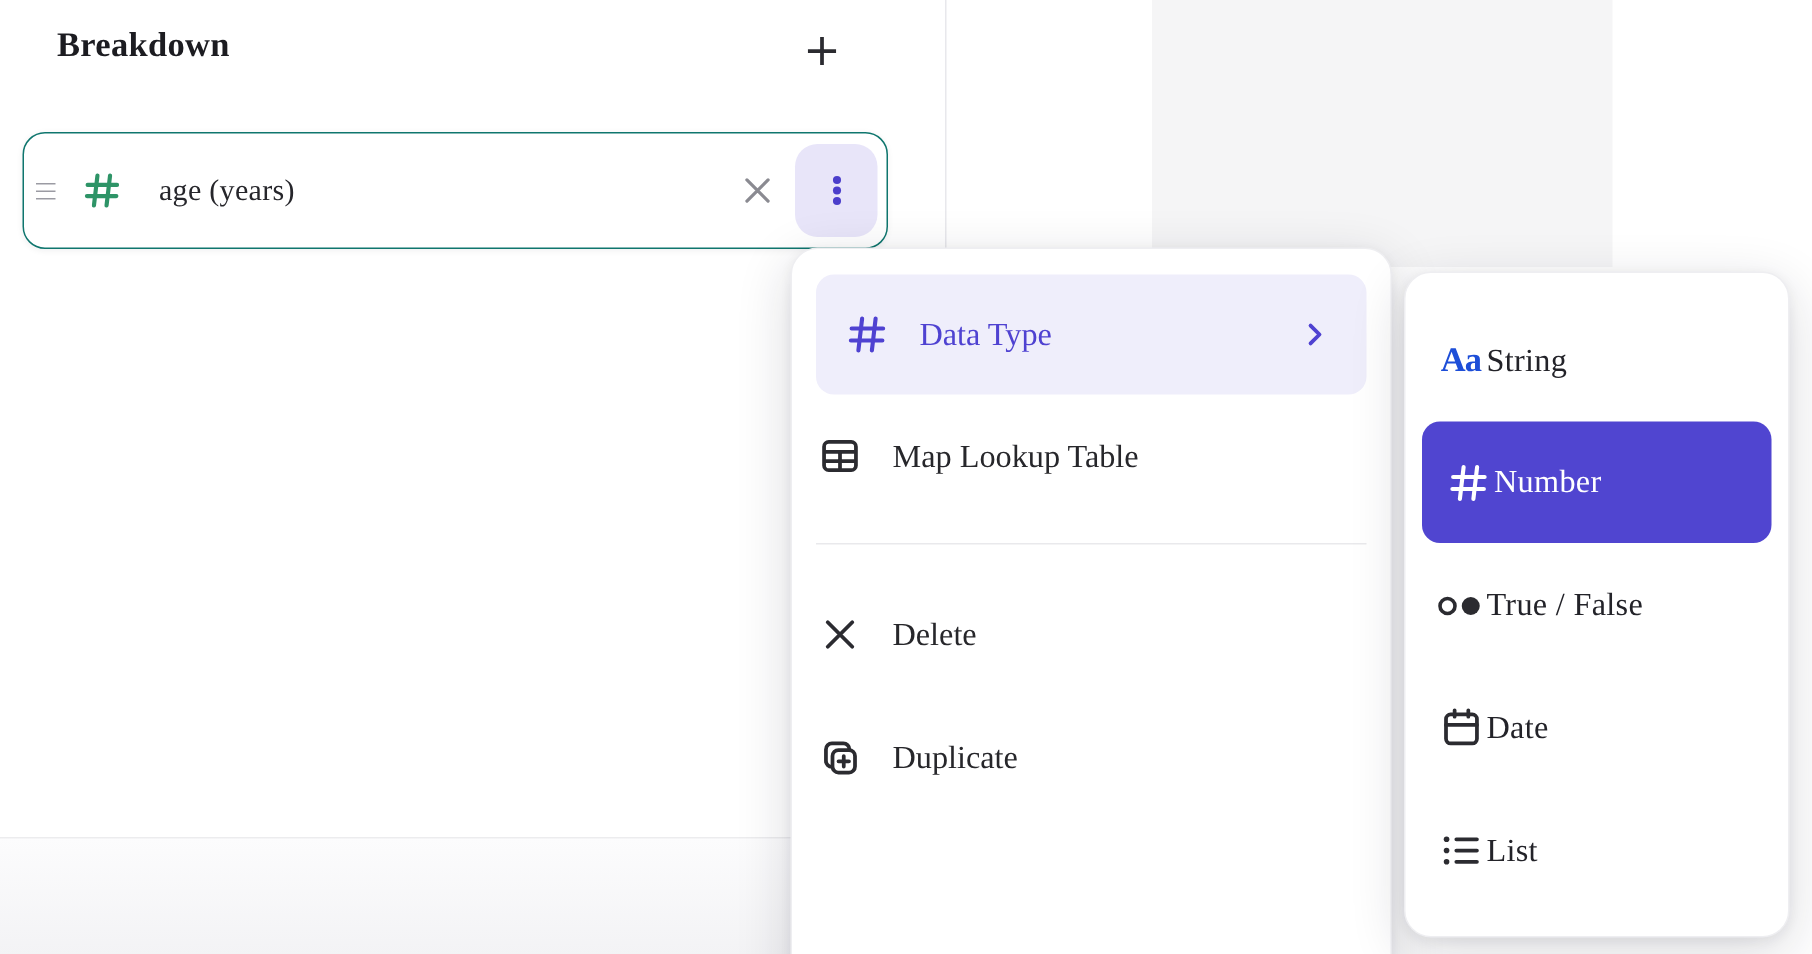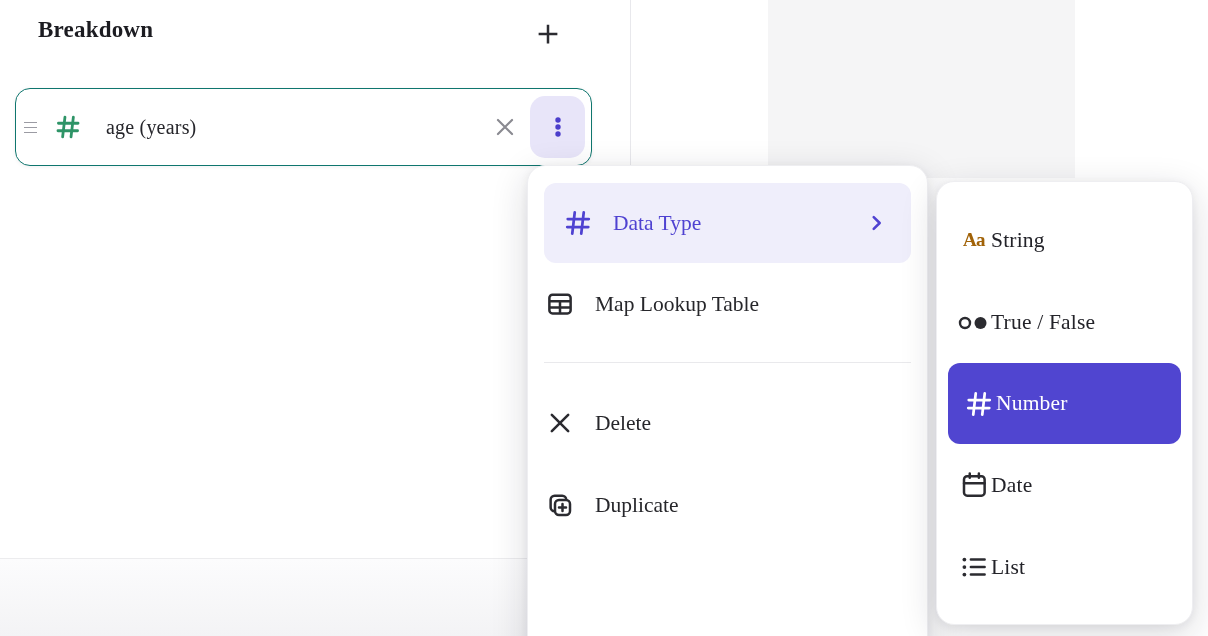--- a/index.html
+++ b/index.html
@@ -44,21 +44,21 @@
   
   .submenu{position:absolute;left:936px;top:181px;width:257px;height:444px;background:#fff;
     border:1px solid #eeeef1;border-radius:18px;box-shadow:0 10px 36px rgba(26,26,46,.16),0 2px 8px rgba(26,26,46,.06);
     box-sizing:border-box;padding-top:17px;z-index:6;}
   .sub-row{display:flex;align-items:center;height:82px;padding:0 10px 0 20px;cursor:pointer;
     font-size:21.5px;font-weight:500;color:#232329;box-sizing:border-box;}
   .sub-row .si{width:34px;display:flex;justify-content:center;align-items:center;color:#2b2b30;flex:0 0 34px;}
   .sub-row .sl{letter-spacing:.2px;}
   .sub-row.sel{height:81px;margin:0 11px;border-radius:12px;background:#5045d0;color:#ffffff;padding:0 10px 0 14px;}
   .sub-row.sel .si{color:#ffffff;}
-  .aa-glyph{font-size:19px;font-weight:600;color:#a16207;letter-spacing:-.5px;}
+  .aa-glyph{font-size:23px;font-weight:600;color:#1d4ed8;letter-spacing:-.5px;}
   svg{display:block;}
 </style>
 </head>
 <body>
 
 <div class="stage">
 
   <div class="v-divider"></div>
   <div class="gray-rect"></div>
   <div class="left-footer"></div>
@@ -156,37 +156,37 @@
 
   <div class="submenu">
 
     <div class="sub-row">
       <span class="si">
           <span class="aa-glyph">Aa</span>
         </span>
       <span class="sl">String</span>
     </div>
 
+    <div class="sub-row sel">
+      <span class="si">
+        <svg width="30" height="30" viewBox="0 0 24 24" fill="none" stroke="currentColor" stroke-width="2.2" stroke-linecap="round">
+            <path d="M9.4 3.5 L7.4 20.5 M16.6 3.5 L14.6 20.5 M3.8 8.8 H20.6 M3.4 15.2 H20.2"></path>
+          </svg>
+      </span>
+      <span class="sl">Number</span>
+    </div>
+
     <div class="sub-row">
       <span class="si">
         <svg width="36" height="24" viewBox="0 0 34 24" fill="none" stroke="currentColor" stroke-width="2.4">
             <circle cx="8" cy="13" r="5"></circle>
             <circle cx="23.5" cy="13" r="6" fill="currentColor" stroke="none"></circle>
           </svg>
       </span>
       <span class="sl">True / False</span>
-    </div>
-
-    <div class="sub-row sel">
-      <span class="si">
-        <svg width="30" height="30" viewBox="0 0 24 24" fill="none" stroke="currentColor" stroke-width="2.2" stroke-linecap="round">
-            <path d="M9.4 3.5 L7.4 20.5 M16.6 3.5 L14.6 20.5 M3.8 8.8 H20.6 M3.4 15.2 H20.2"></path>
-          </svg>
-      </span>
-      <span class="sl">Number</span>
     </div>
 
     <div class="sub-row">
       <span class="si">
         <svg width="30" height="30" viewBox="0 0 24 24" fill="none" stroke="currentColor" stroke-width="2" stroke-linecap="round" stroke-linejoin="round">
             <rect x="4" y="5" width="16.5" height="15.5" rx="2.5"></rect>
             <path d="M4 10.6 H20.5 M8.6 2.8 V6.2 M15.9 2.8 V6.2"></path>
           </svg>
       </span>
       <span class="sl">Date</span>

